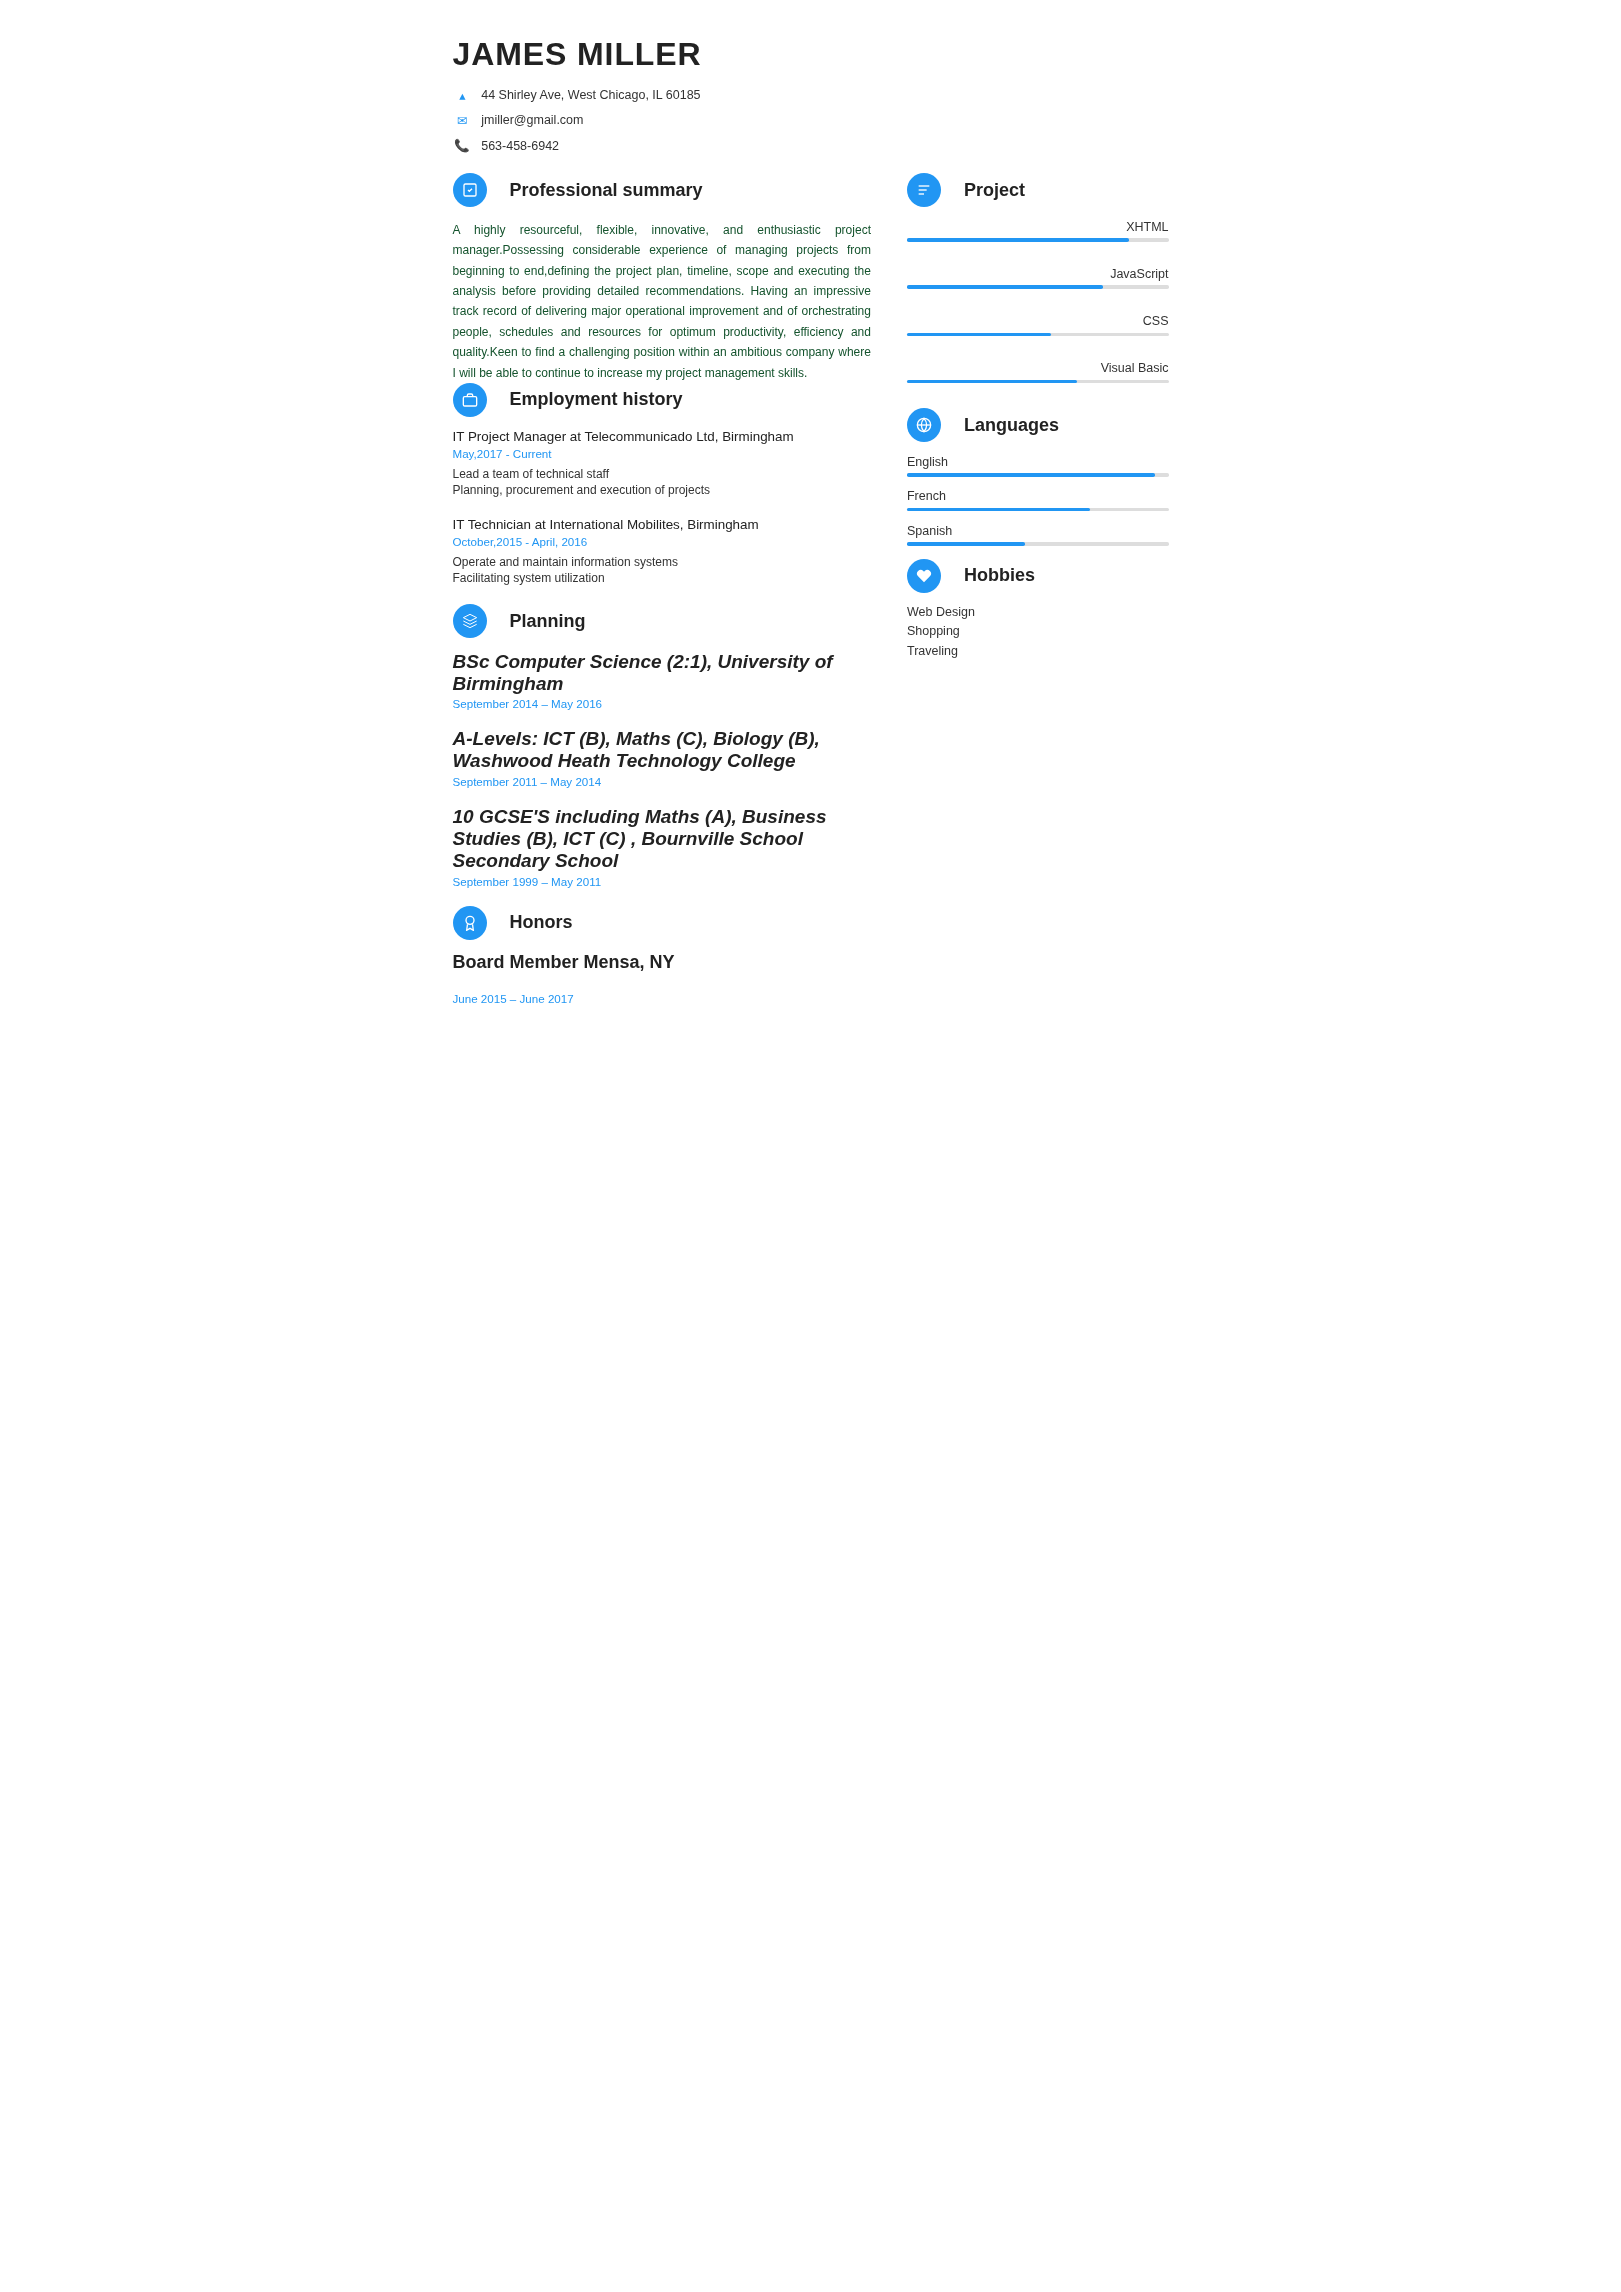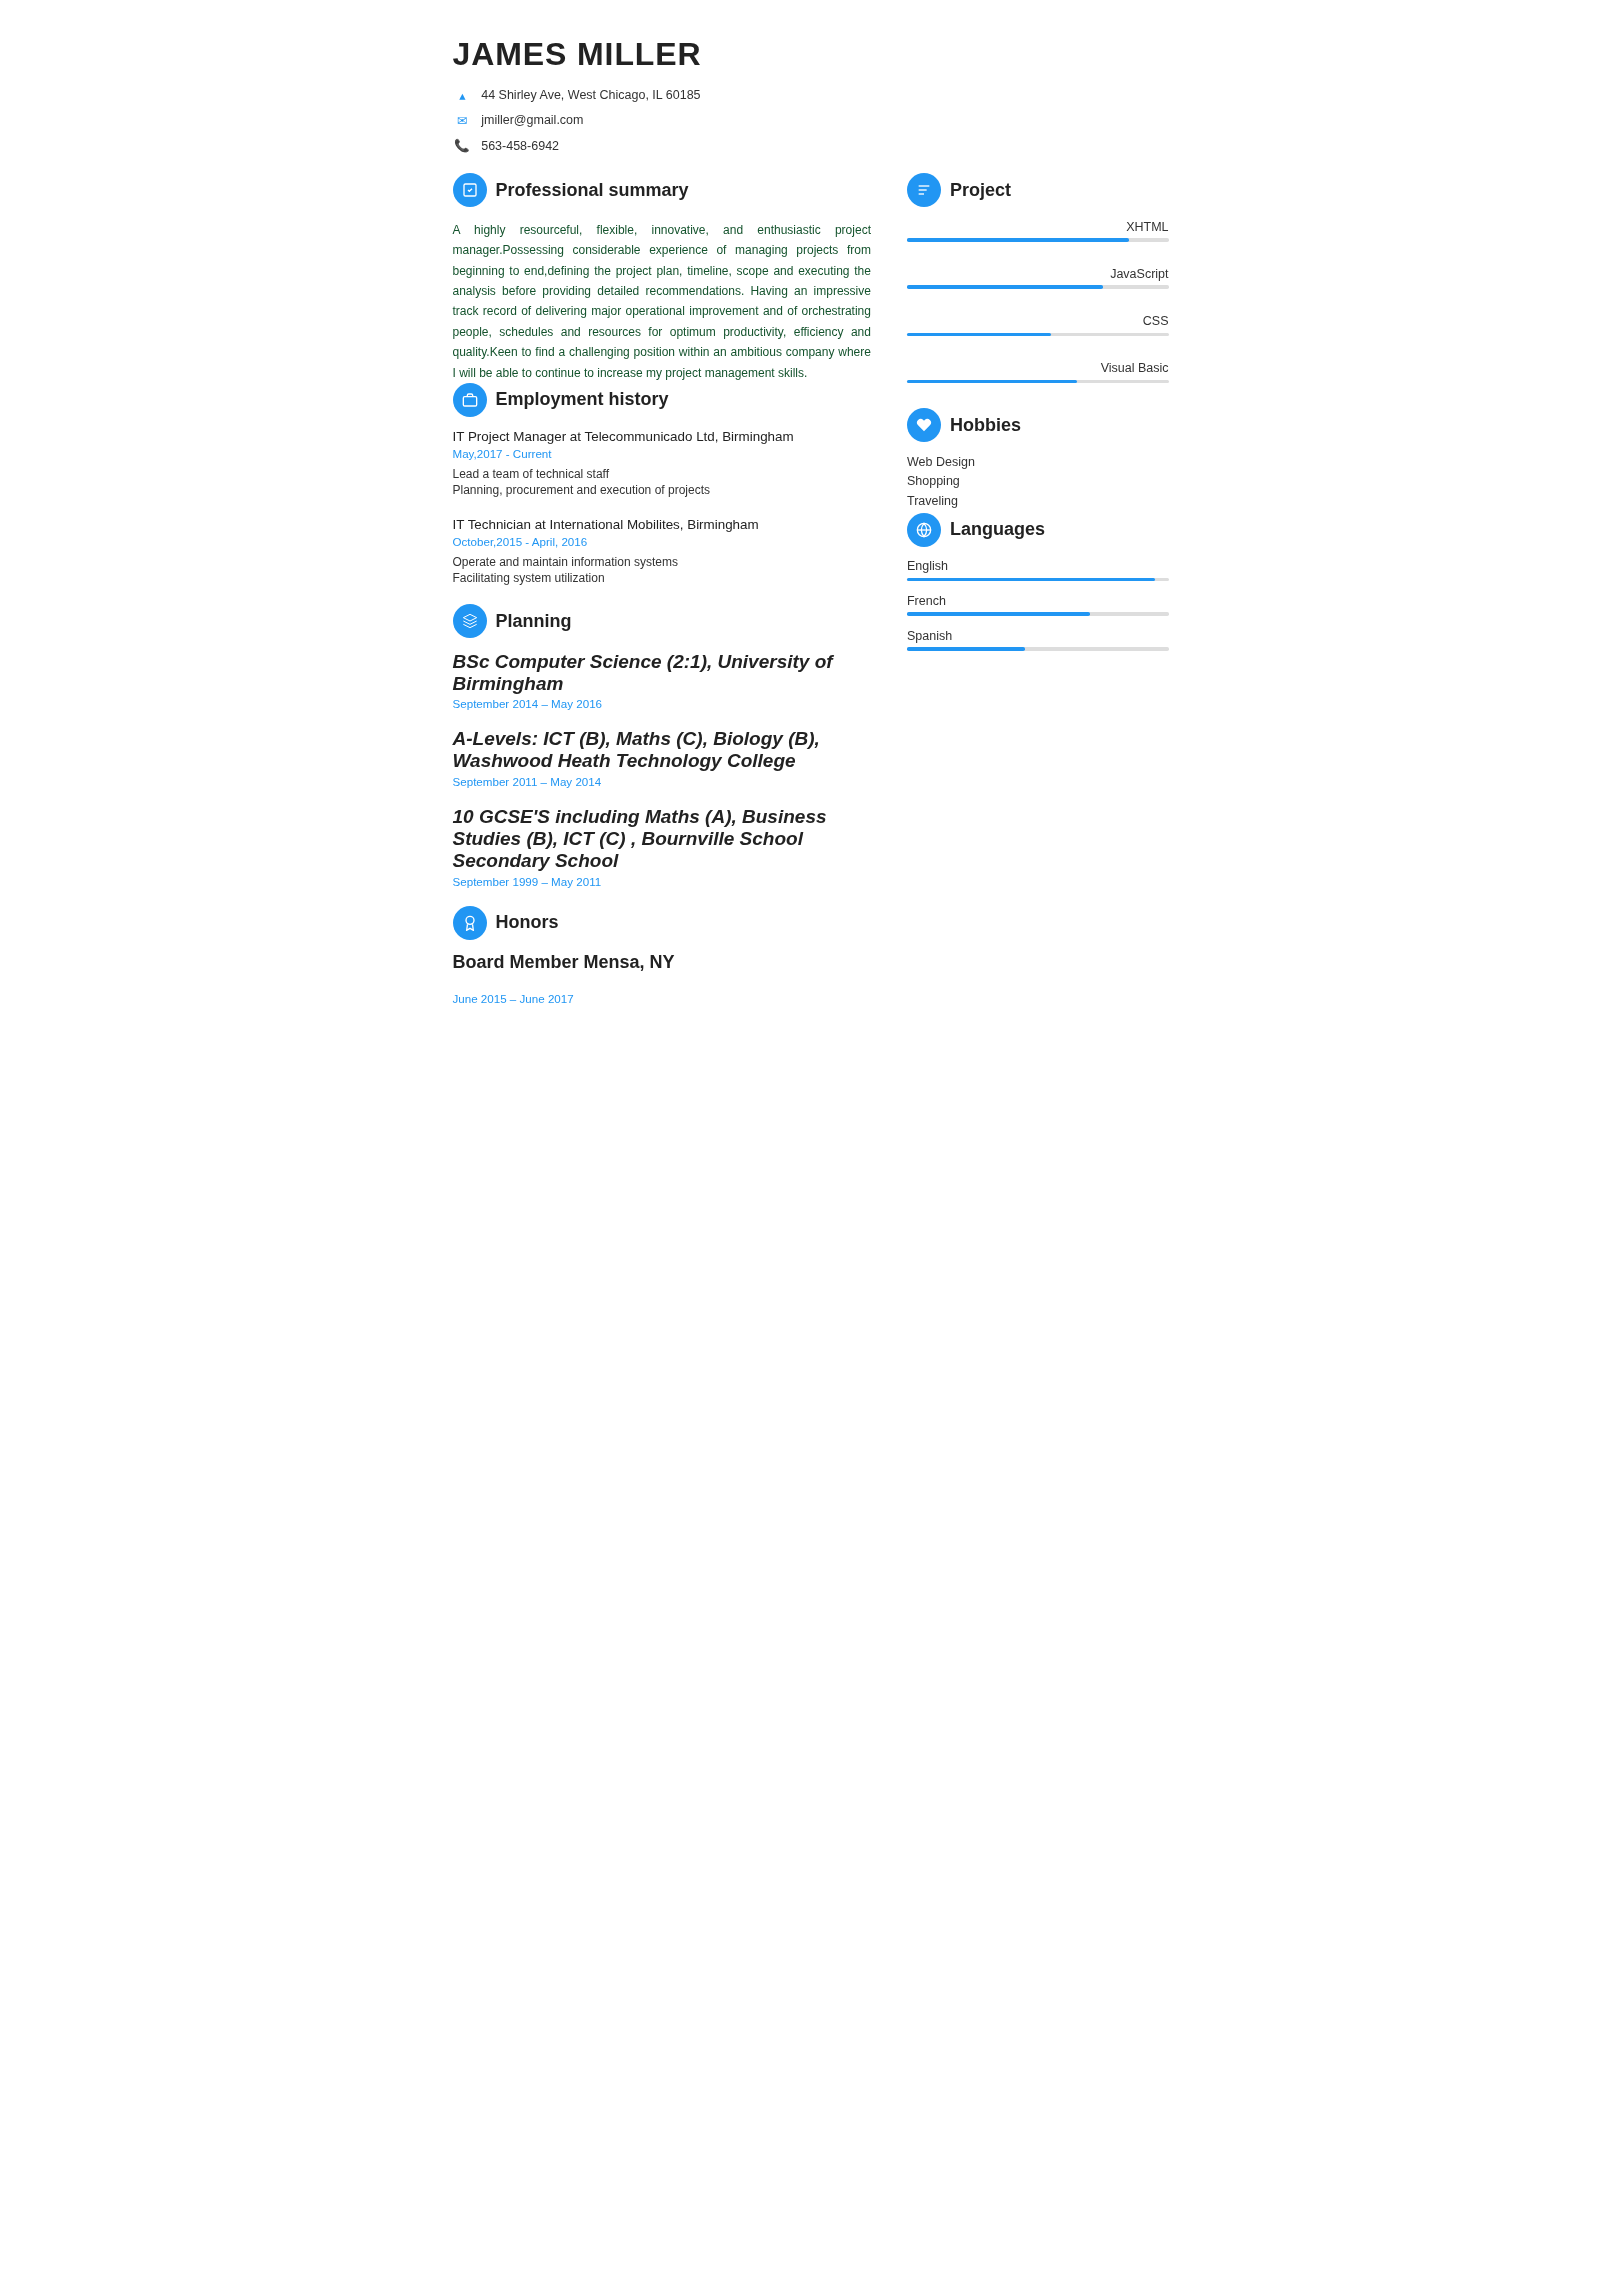--- a/index.html
+++ b/index.html
@@ -34,21 +34,21 @@
       gap: 36px;
       margin-top: 18px;
     }
     .left-col { flex: 1.6; }
     .right-col { flex: 1; min-width: 197px; }
 
     
     .section-header {
       display: flex;
       align-items: center;
-      gap: 9px;
+      gap: 23px;
       margin-bottom: 12.5px;
       margin-top: 27px;
     }
     .section-header:first-child { margin-top: 0; }
     .section-icon {
       width: 34px; height: 34px;
       border-radius: 50%;
       background: #2196F3;
       display: flex; align-items: center; justify-content: center;
       color: white;
@@ -298,34 +298,20 @@
         <div class="skill-name">Visual Basic</div>
         <div class="skill-bar-bg">
           <div class="skill-bar-fill" style="width:65%"></div>
         </div>
       </div>
     </div>
 
     <div>
       <div class="section-header">
         <div class="section-icon">
-          <svg width="16" height="16" viewBox="0 0 24 24" fill="white">
-            <path d="M20.84 4.61a5.5 5.5 0 0 0-7.78 0L12 5.67l-1.06-1.06a5.5 5.5 0 0 0-7.78 7.78l1.06 1.06L12 21.23l7.78-7.78 1.06-1.06a5.5 5.5 0 0 0 0-7.78z" fill="white"></path>
-          </svg>
-        </div>
-        <span class="section-title">Hobbies</span>
-      </div>
-      <div class="hobby-item">Web Design</div>
-      <div class="hobby-item">Shopping</div>
-      <div class="hobby-item">Traveling</div>
-    </div>
-
-    <div>
-      <div class="section-header">
-        <div class="section-icon">
           <svg width="16" height="16" viewBox="0 0 24 24" fill="none" stroke="white" stroke-width="2">
             <circle cx="12" cy="12" r="10"></circle>
             <line x1="2" y1="12" x2="22" y2="12"></line>
             <path d="M12 2a15.3 15.3 0 0 1 4 10 15.3 15.3 0 0 1-4 10 15.3 15.3 0 0 1-4-10 15.3 15.3 0 0 1 4-10z"></path>
           </svg>
         </div>
         <span class="section-title">Languages</span>
       </div>
 
       <div class="lang-item">
@@ -341,15 +327,29 @@
         </div>
       </div>
       <div class="lang-item">
         <div class="lang-name">Spanish</div>
         <div class="lang-bar-bg">
           <div class="lang-bar-fill" style="width:45%"></div>
         </div>
       </div>
     </div>
 
+    <div>
+      <div class="section-header">
+        <div class="section-icon">
+          <svg width="16" height="16" viewBox="0 0 24 24" fill="white">
+            <path d="M20.84 4.61a5.5 5.5 0 0 0-7.78 0L12 5.67l-1.06-1.06a5.5 5.5 0 0 0-7.78 7.78l1.06 1.06L12 21.23l7.78-7.78 1.06-1.06a5.5 5.5 0 0 0 0-7.78z" fill="white"></path>
+          </svg>
+        </div>
+        <span class="section-title">Hobbies</span>
+      </div>
+      <div class="hobby-item">Web Design</div>
+      <div class="hobby-item">Shopping</div>
+      <div class="hobby-item">Traveling</div>
+    </div>
+
   </div>
 </div>
 
 
 </body></html>

